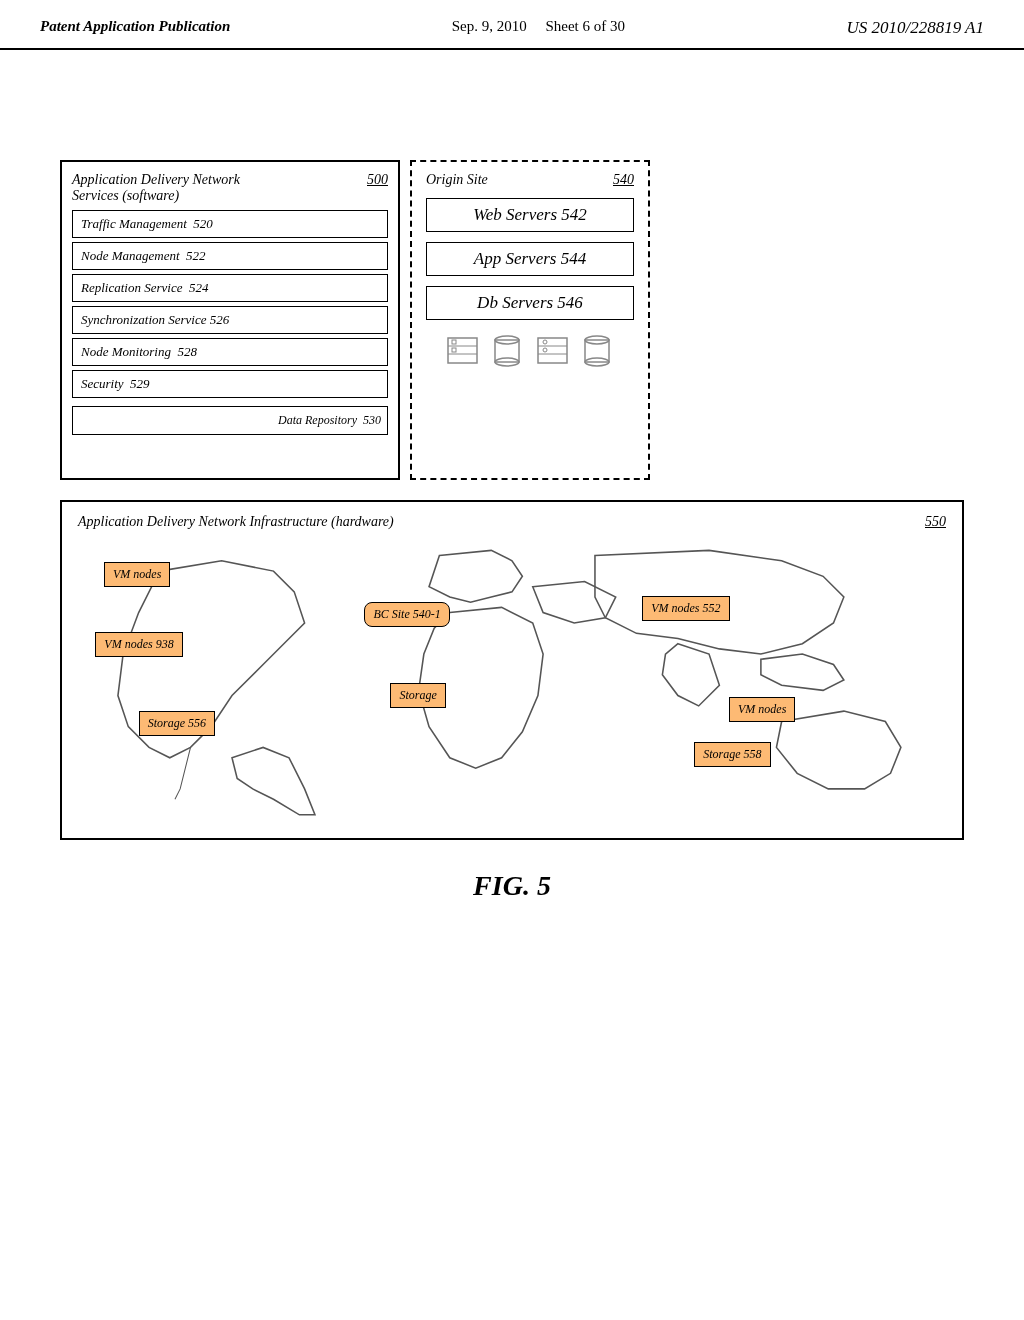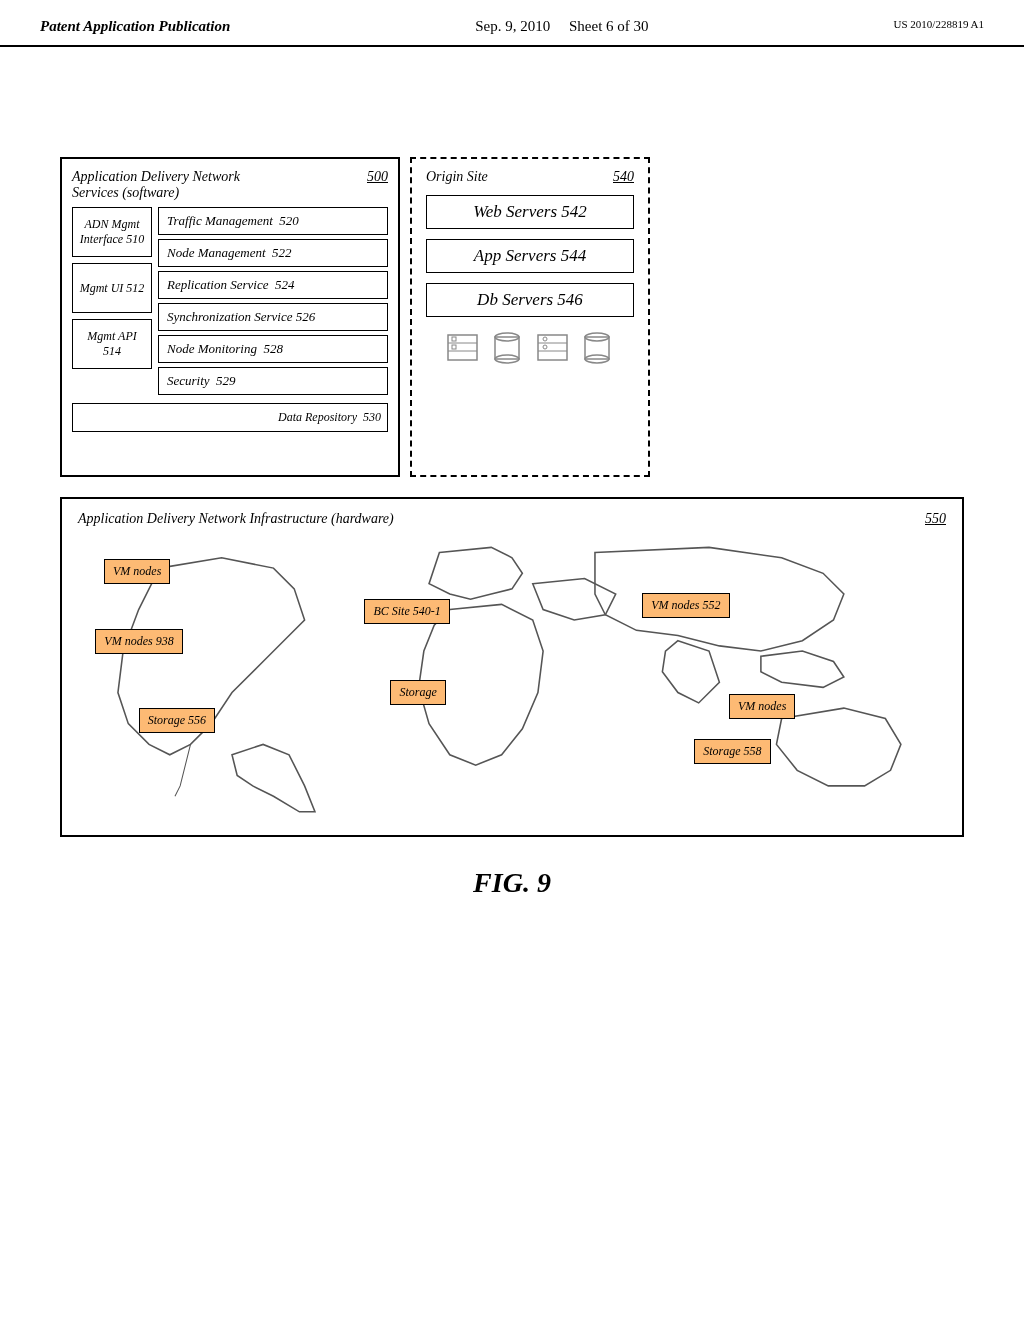--- a/index.html
+++ b/index.html
@@ -24,21 +24,22 @@
     .header-left {
       font-size: 15px;
       font-weight: bold;
       font-style: italic;
     }
     .header-center {
       font-size: 15px;
       text-align: center;
     }
     .header-right {
-      font-size: 11px;
+      font-size: 17px;
+      font-style: italic;
     }
 
     
     .main-content {
       padding: 20px 60px;
     }
 
     
     .top-diagram {
       display: flex;
@@ -228,31 +229,20 @@
     <div class="adn-box">
       <div class="adn-box-title">
         <span>
           <em>Application Delivery Network<br>Services (software)</em>
         </span>
         <span class="adn-box-title-num" style="font-style:italic; text-decoration:underline;">500</span>
       </div>
 
       <div class="adn-inner">
 
-        <div class="adn-left-col">
-          <div class="adn-left-item">
-            <em>ADN Mgmt Interface 510</em>
-          </div>
-          <div class="adn-left-item">
-            <em>Mgmt UI 512</em>
-          </div>
-          <div class="adn-left-item">
-            <em>Mgmt API 514</em>
-          </div>
-        </div>
 
         <div class="adn-right-col">
           <div class="adn-right-item">
             <em>Traffic Management &nbsp;520</em>
           </div>
           <div class="adn-right-item">
             <em>Node Management &nbsp;522</em>
           </div>
           <div class="adn-right-item">
             <em>Replication Service &nbsp;524</em>
@@ -354,34 +344,34 @@
 
       <div class="map-label" style="top:8%; left:3%;">
         <em>VM nodes</em>
       </div>
       <div class="map-label" style="top:33%; left:2%;">
         <em>VM nodes 938</em>
       </div>
       <div class="map-label" style="top:61%; left:7%;">
         <em>Storage 556</em>
       </div>
-      <div class="map-label" style="top:22%; left:33%;">
+      <div class="map-label" style="top:22%; left:33%;border-radius:8px;">
         <em>BC Site 540-1</em>
       </div>
       <div class="map-label" style="top:51%; left:36%;">
         <em>Storage</em>
       </div>
       <div class="map-label" style="top:20%; left:65%;">
         <em>VM nodes 552</em>
       </div>
       <div class="map-label" style="top:56%; left:75%;">
         <em>VM nodes</em>
       </div>
       <div class="map-label" style="top:72%; left:71%;">
         <em>Storage 558</em>
       </div>
 
     </div>
   </div>
 
-  <div class="fig-label">FIG. 9</div>
+  <div class="fig-label">FIG. 5</div>
 
 </div>
 
 </body></html>

